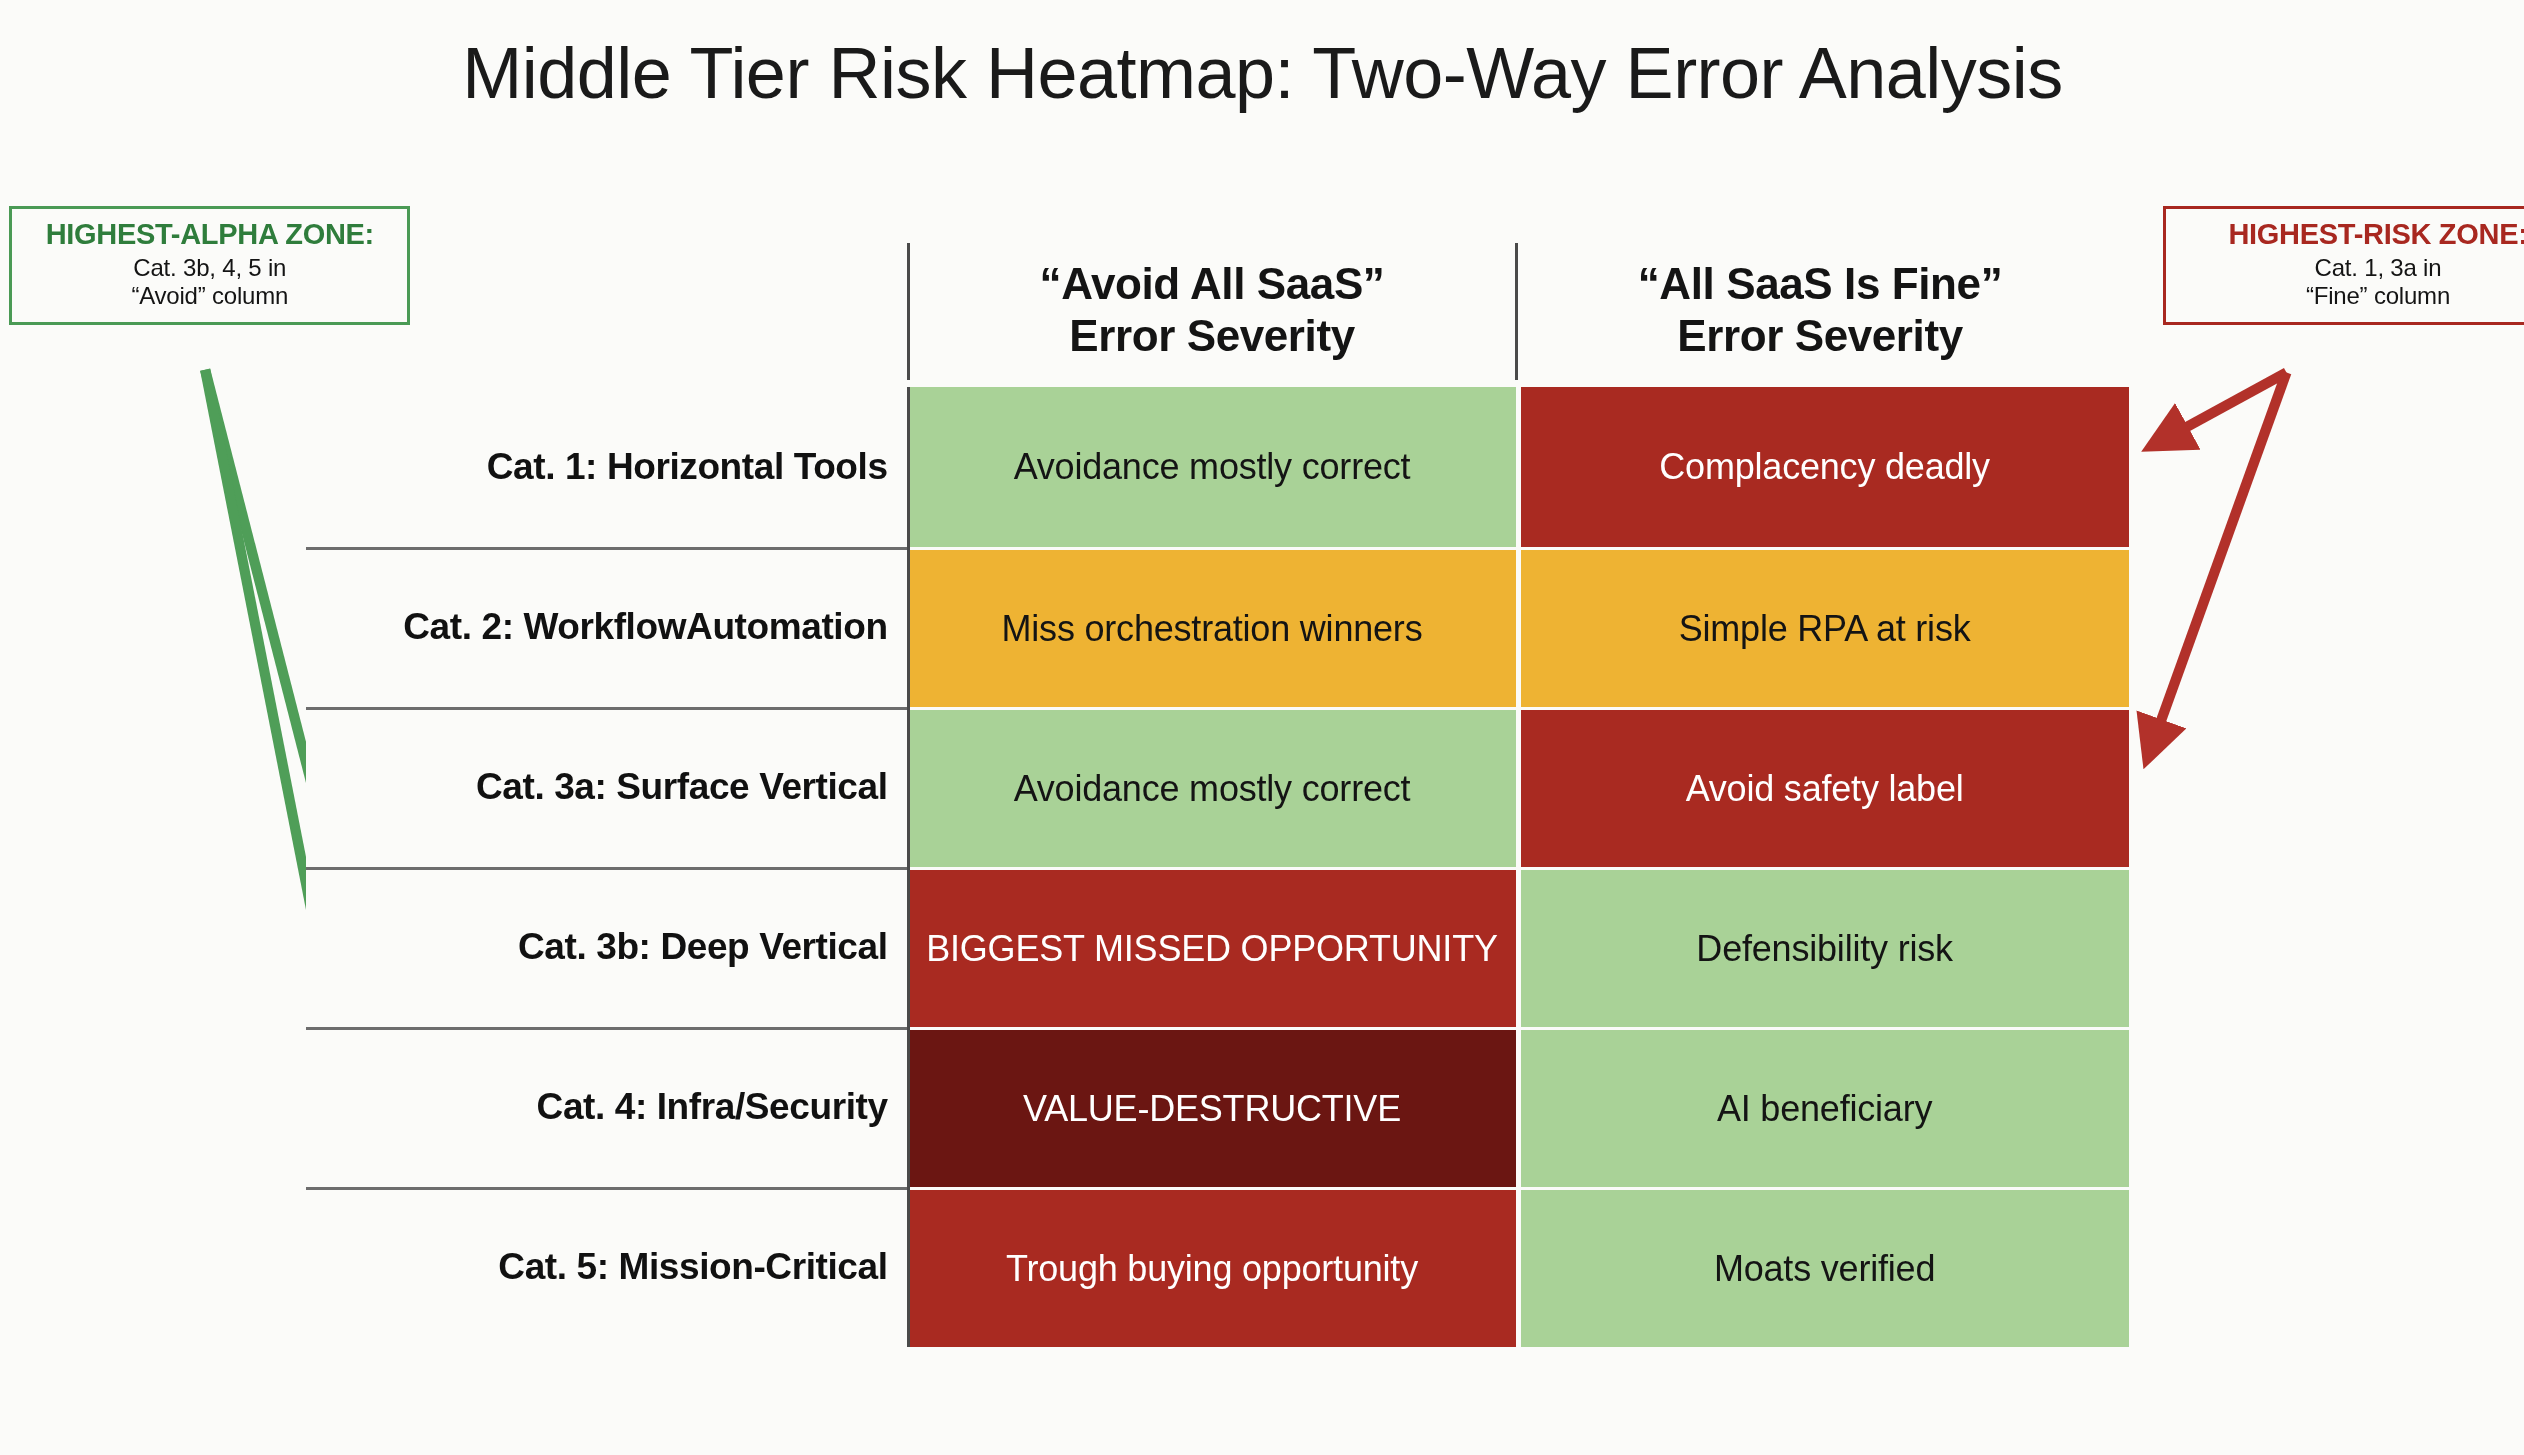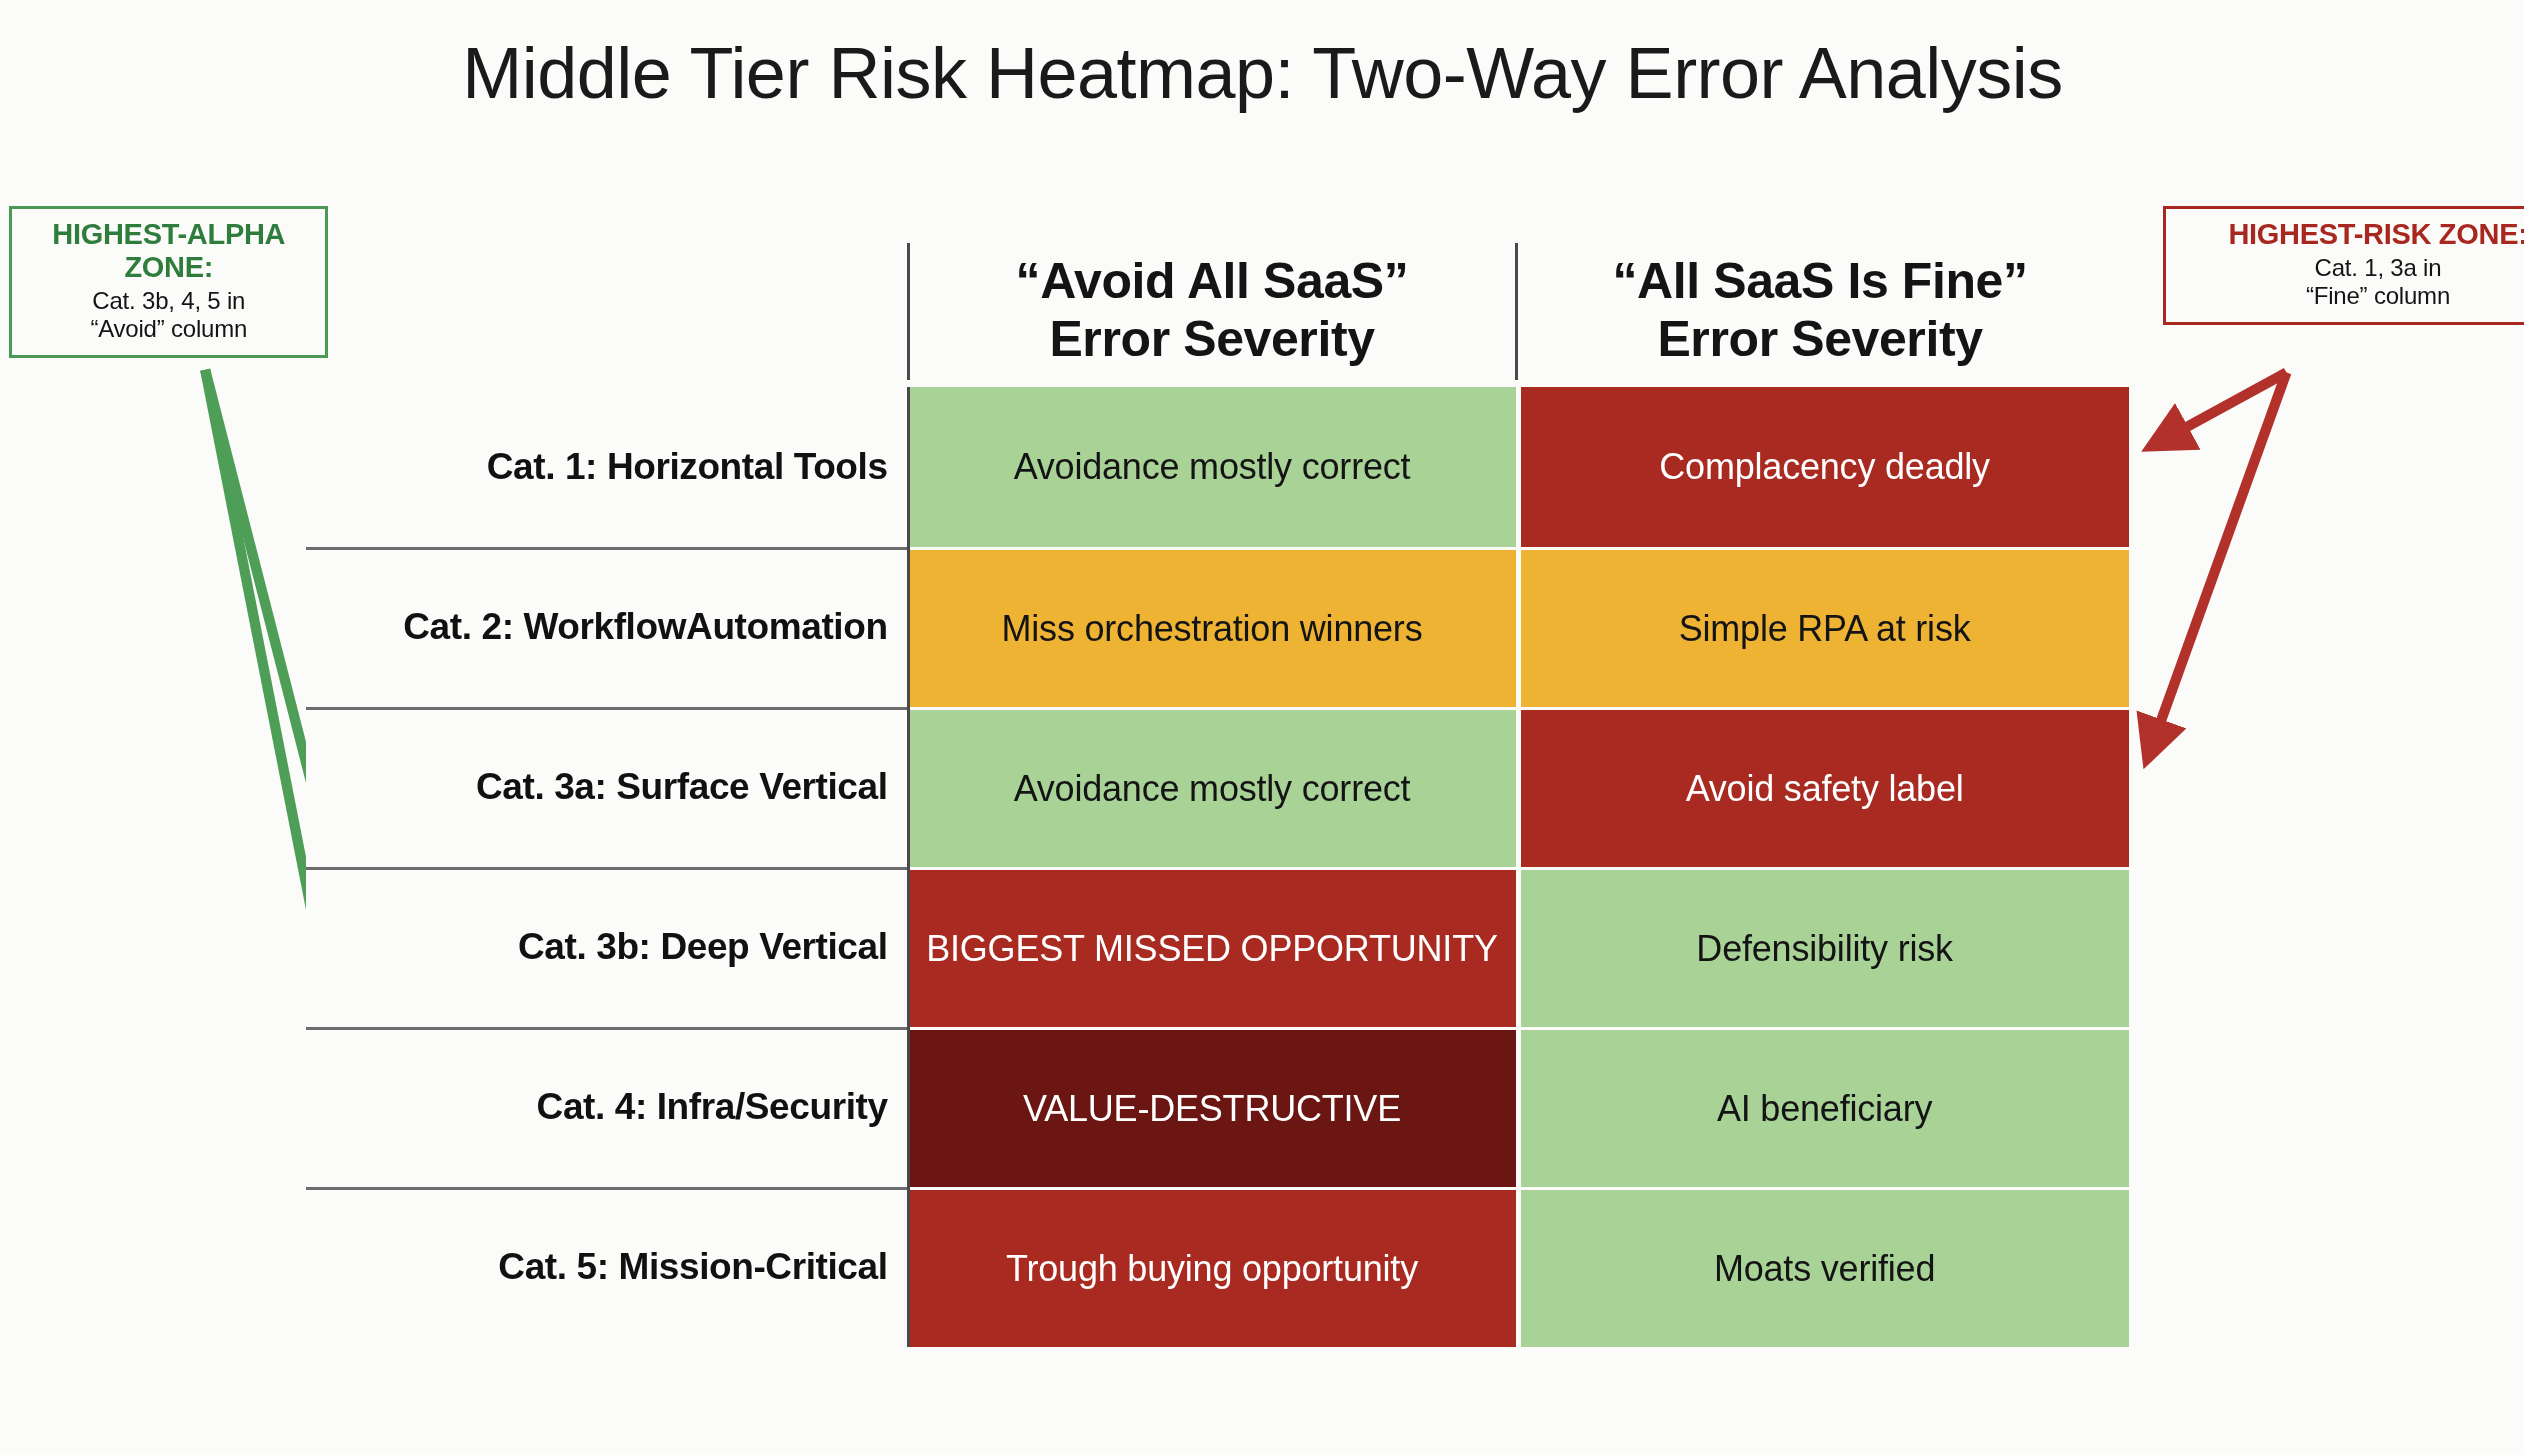--- a/index.html
+++ b/index.html
@@ -49,21 +49,21 @@
   }
   .callout .body {
     font-size: 24px;
     color: #141414;
     display: block;
     letter-spacing: -0.2px;
   }
   #callout-alpha {
     left: 9.3px;
     top: 206px;
-    width: 319px;
+    width: 401px;
     border: 3.7px solid #4a9a55;
   }
   #callout-alpha .head { color: #2f7d3c; }
   #callout-risk {
     left: 2163px;
     top: 206px;
     width: 430px;
     border: 3.7px solid #a82820;
   }
   #callout-risk .head { color: #a82820; }
@@ -93,21 +93,21 @@
   }
   .hdr-label-spacer { width: 602px; flex: 0 0 602px; }
   .hdr-cell {
     flex: 0 0 608px;
     width: 608px;
     display: flex;
     flex-direction: column;
     align-items: center;
     justify-content: center;
     font-weight: bold;
-    font-size: 50px;
+    font-size: 44px;
     color: #141414;
     line-height: 1.16;
     text-align: center;
     letter-spacing: -0.4px;
   }
   #hdr-div-1 {
     position: absolute;
     left: 601px;
     top: 3.7px;
     width: 2.8px;

